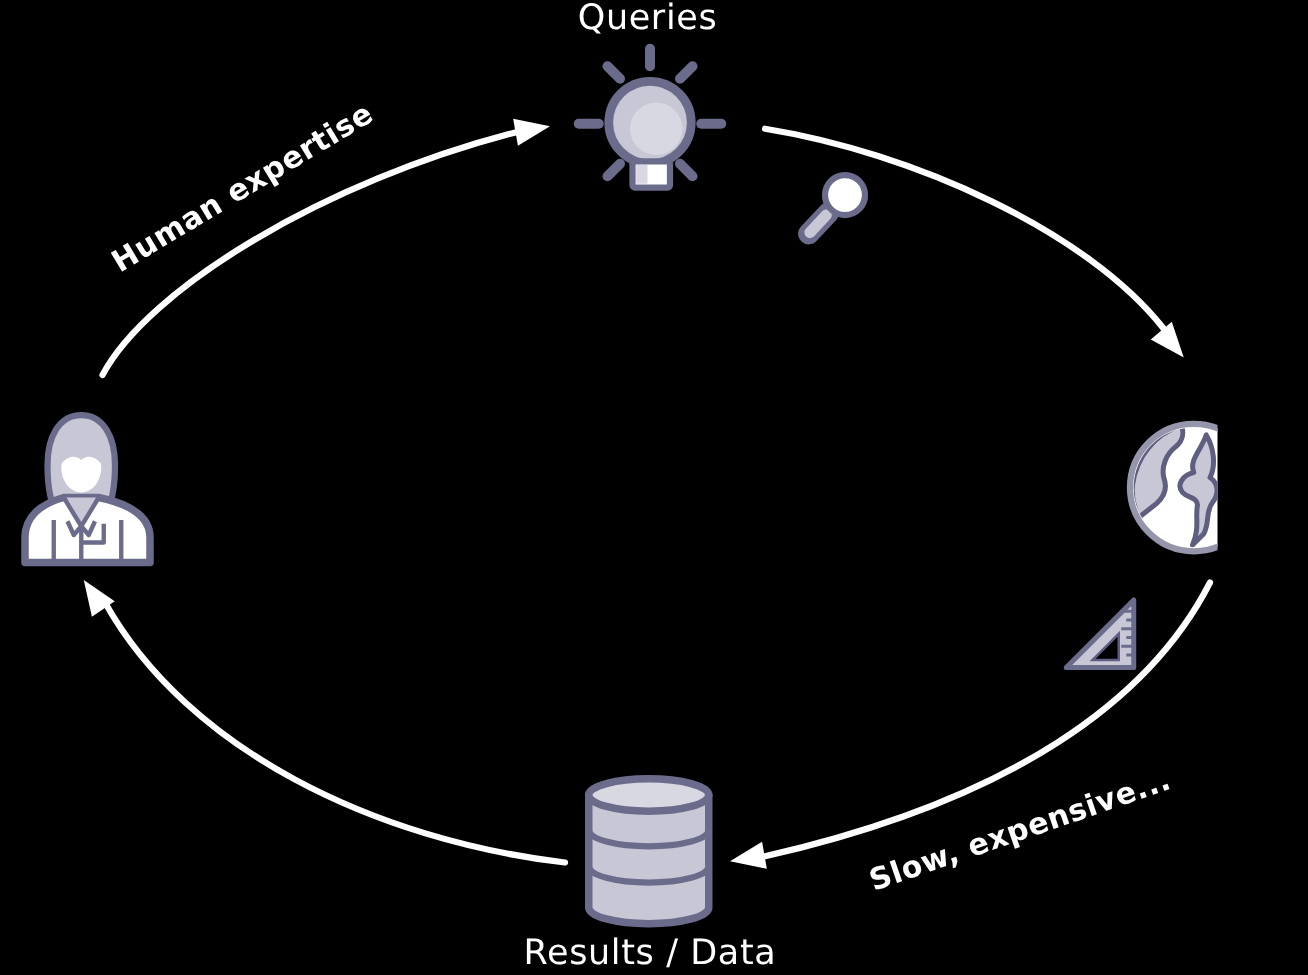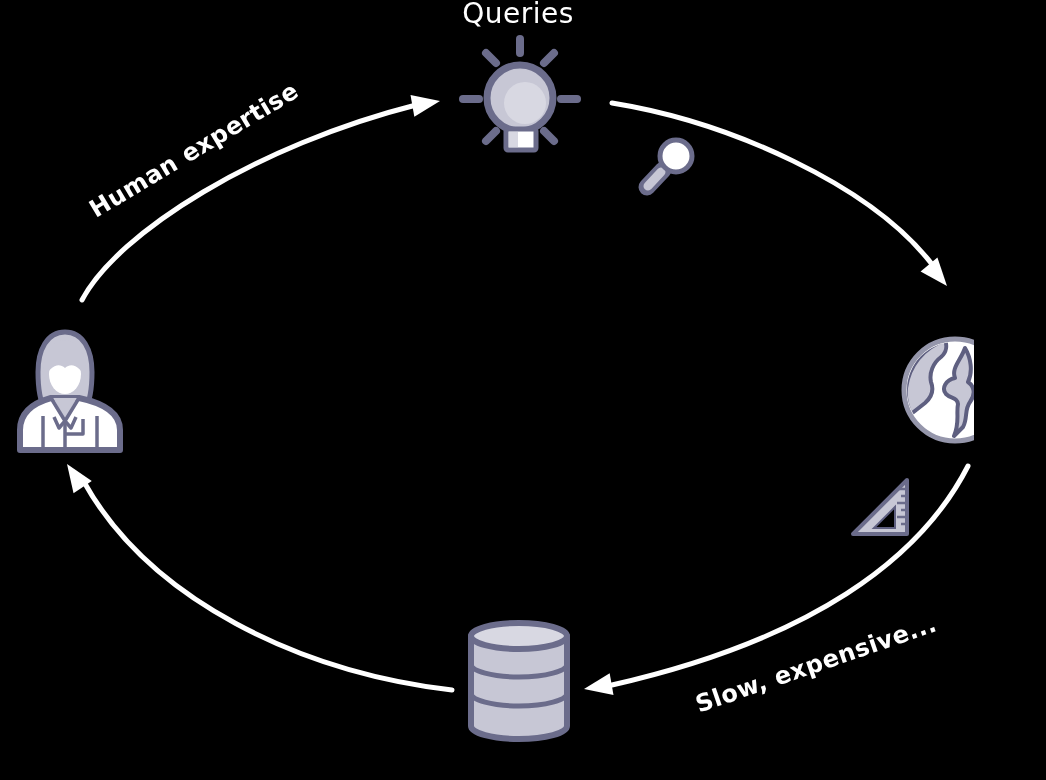--- a/index.html
+++ b/index.html
@@ -109,18 +109,19 @@
         <path d="M 67 93 L 67 108 L 50 108"></path>
         <path d="M 27 90 L 27 124"></path>
         <path d="M 81 90 L 81 124"></path>
       </g>
     </g>
   </svg>
 
   <div class="label title" style="left:518px;top:-3px;transform:translateX(-50%);">Queries</div>
 
 
+  <div class="label title" style="left:520px;top:745px;transform:translateX(-50%);">Results / Data</div>
 
   <div class="label edge-label" style="left:194px;top:150px;transform:translate(-50%,-50%) rotate(-31deg);">Human expertise</div>
 
   <div class="label edge-label" style="left:816px;top:664px;transform:translate(-50%,-50%) rotate(-19deg);">Slow, expensive...</div>
 
 </div>
 
 </body></html>

